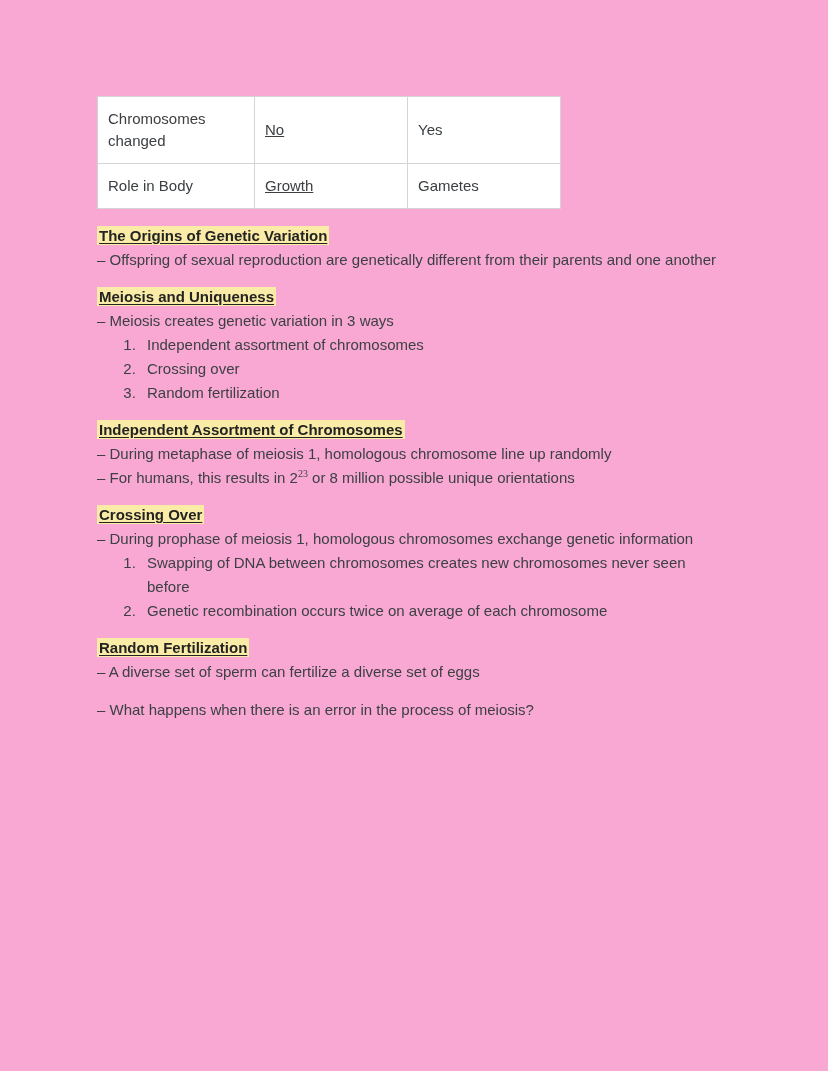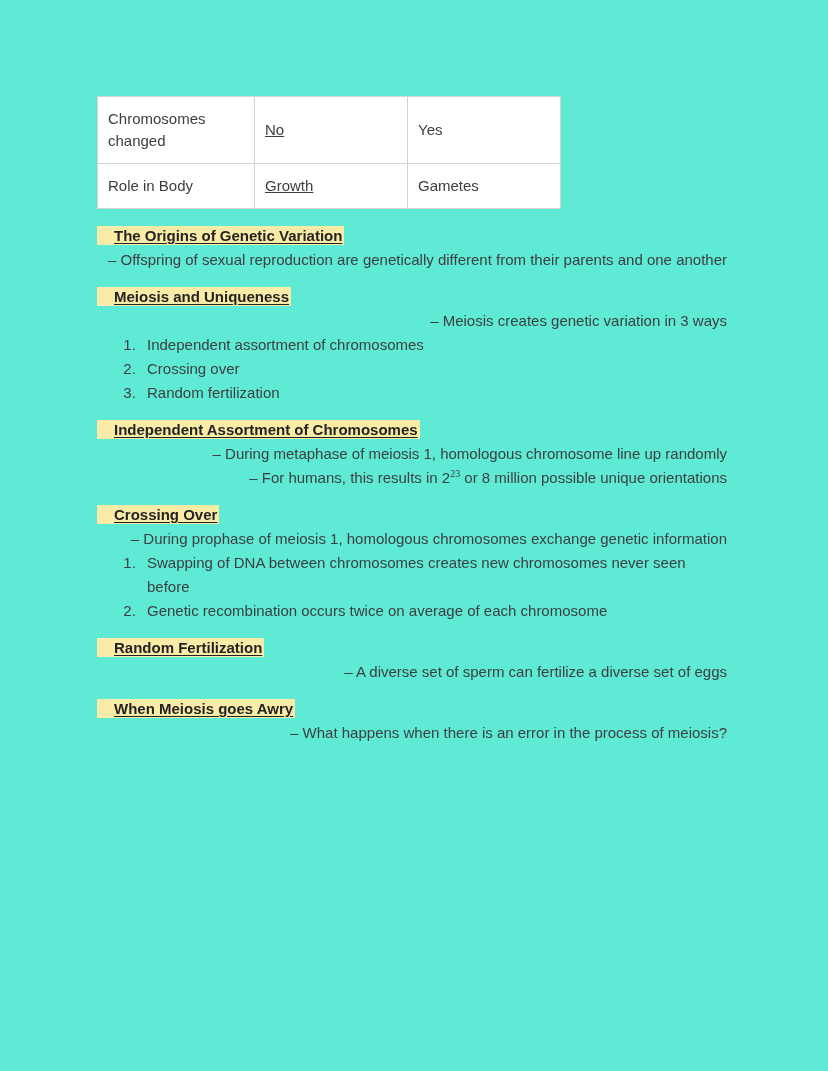--- a/index.html
+++ b/index.html
@@ -13,21 +13,21 @@
     font-family: "Liberation Sans", sans-serif;
     color: #3c4043;
     -webkit-font-smoothing: antialiased;
     overflow: hidden;
   }
 
   .page {
     position: relative;
     width: 828px;
     height: 1071px;
-    background: #5eead4;
+    background: #f9a8d4;
     box-sizing: border-box;
   }
 
   .doc-body {
     position: absolute;
     left: 97px;
     top: 96px;
     width: 630px;
   }
 
@@ -63,31 +63,30 @@
     font-size: 15px;
     line-height: 21px;
     font-weight: bold;
     color: #232323;
     margin: 0 0 2px 0;
   }
   .sec-heading .hl {
     background: #faeca6;
     text-decoration: underline;
     text-underline-offset: 2px;
-    padding: 1px 2px 1px 17px;
+    padding: 1px 2px 1px 2px;
     box-decoration-break: clone;
     -webkit-box-decoration-break: clone;
   }
 
   .dash-line {
     font-size: 15px;
     line-height: 24px;
     margin: 0;
     color: #3c4043;
-    text-align: right;
   }
 
   ol.num-list {
     margin: 0;
     padding: 0 0 0 43px;
     list-style-position: outside;
   }
   ol.num-list > li {
     font-size: 15px;
     line-height: 24px;
@@ -156,18 +155,17 @@
         <li>Genetic recombination occurs twice on average of each chromosome</li>
       </ol>
     </div>
 
     <div class="section">
       <p class="sec-heading"><span class="hl">Random Fertilization</span></p>
       <p class="dash-line">– A diverse set of sperm can fertilize a diverse set of eggs</p>
     </div>
 
     <div class="section">
-      <p class="sec-heading"><span class="hl">When Meiosis goes Awry</span></p>
       <p class="dash-line">– What happens when there is an error in the process of meiosis?</p>
     </div>
 
   </div>
 </div>
 
 </body></html>

